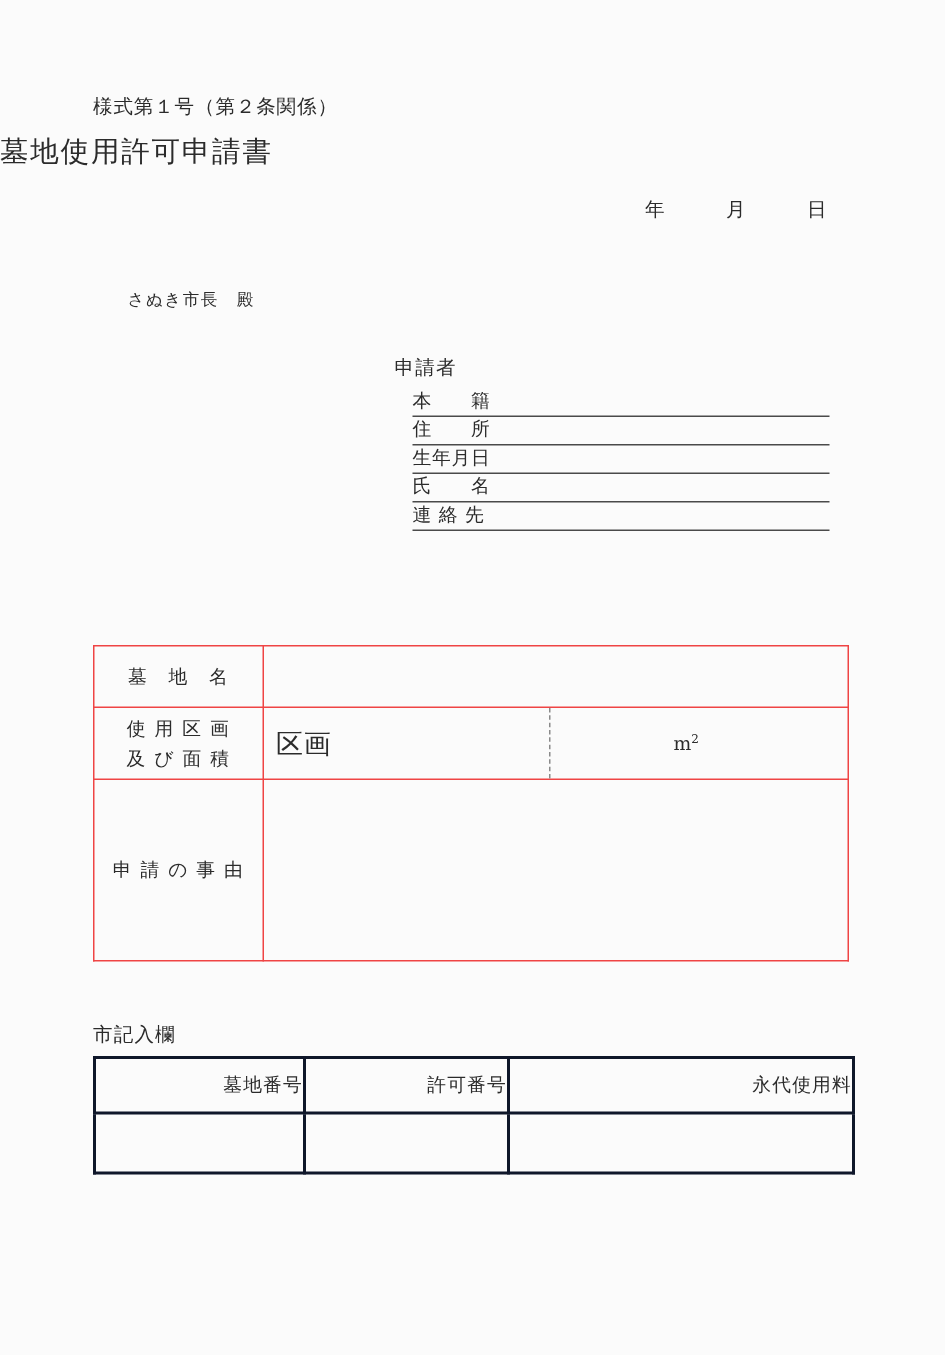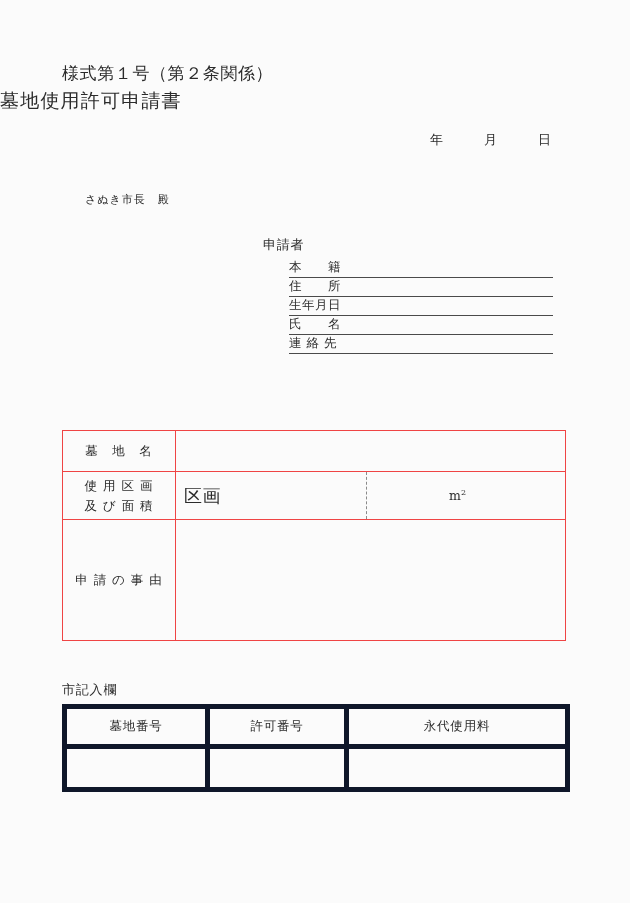--- a/index.html
+++ b/index.html
@@ -18,21 +18,21 @@
   .page {
     position: absolute;
     inset: 0;
   }
 
   
   .form-no {
     position: absolute;
     left: 62px;
     top: 62px;
-    font-size: 17px;
+    font-size: 13px;
     letter-spacing: 0.6px;
     white-space: nowrap;
   }
   .doc-title {
     position: absolute;
     left: 0;
     right: 0;
     top: 88px;
     text-align: left;
     font-size: 19px;
@@ -63,21 +63,21 @@
     width: 290px;
   }
   .applicant-heading {
     font-size: 13px;
     letter-spacing: 0.8px;
     margin-bottom: 5px;
   }
   .applicant-row {
     display: flex;
     align-items: flex-end;
-    margin-left: 26px;
+    margin-left: 12px;
     border-bottom: 1px solid #4a4a4a;
     height: 19px;
     box-sizing: border-box;
   }
   .applicant-row .fld-label {
     font-size: 12.5px;
     white-space: pre;
     letter-spacing: 0.5px;
     padding-bottom: 1px;
     flex: 0 0 auto;
@@ -178,24 +178,24 @@
   .city-table {
     position: absolute;
     left: 62px;
     top: 704px;
     width: 508px;
     border-collapse: collapse;
     table-layout: fixed;
   }
   .city-table th,
   .city-table td {
-    border: 5px solid #0f172a;
+    border: 2px solid #0f172a;
     font-size: 12.5px;
     font-weight: normal;
-    text-align: center;
+    text-align: right;
     letter-spacing: 0.8px;
     padding: 0;
   }
   .city-table thead th { height: 35px; }
   .city-table tbody td { height: 38px; }
   .col-a { width: 138px; }
   .col-b { width: 134px; }
   .col-c { width: auto; }
 </style>
 </head>

